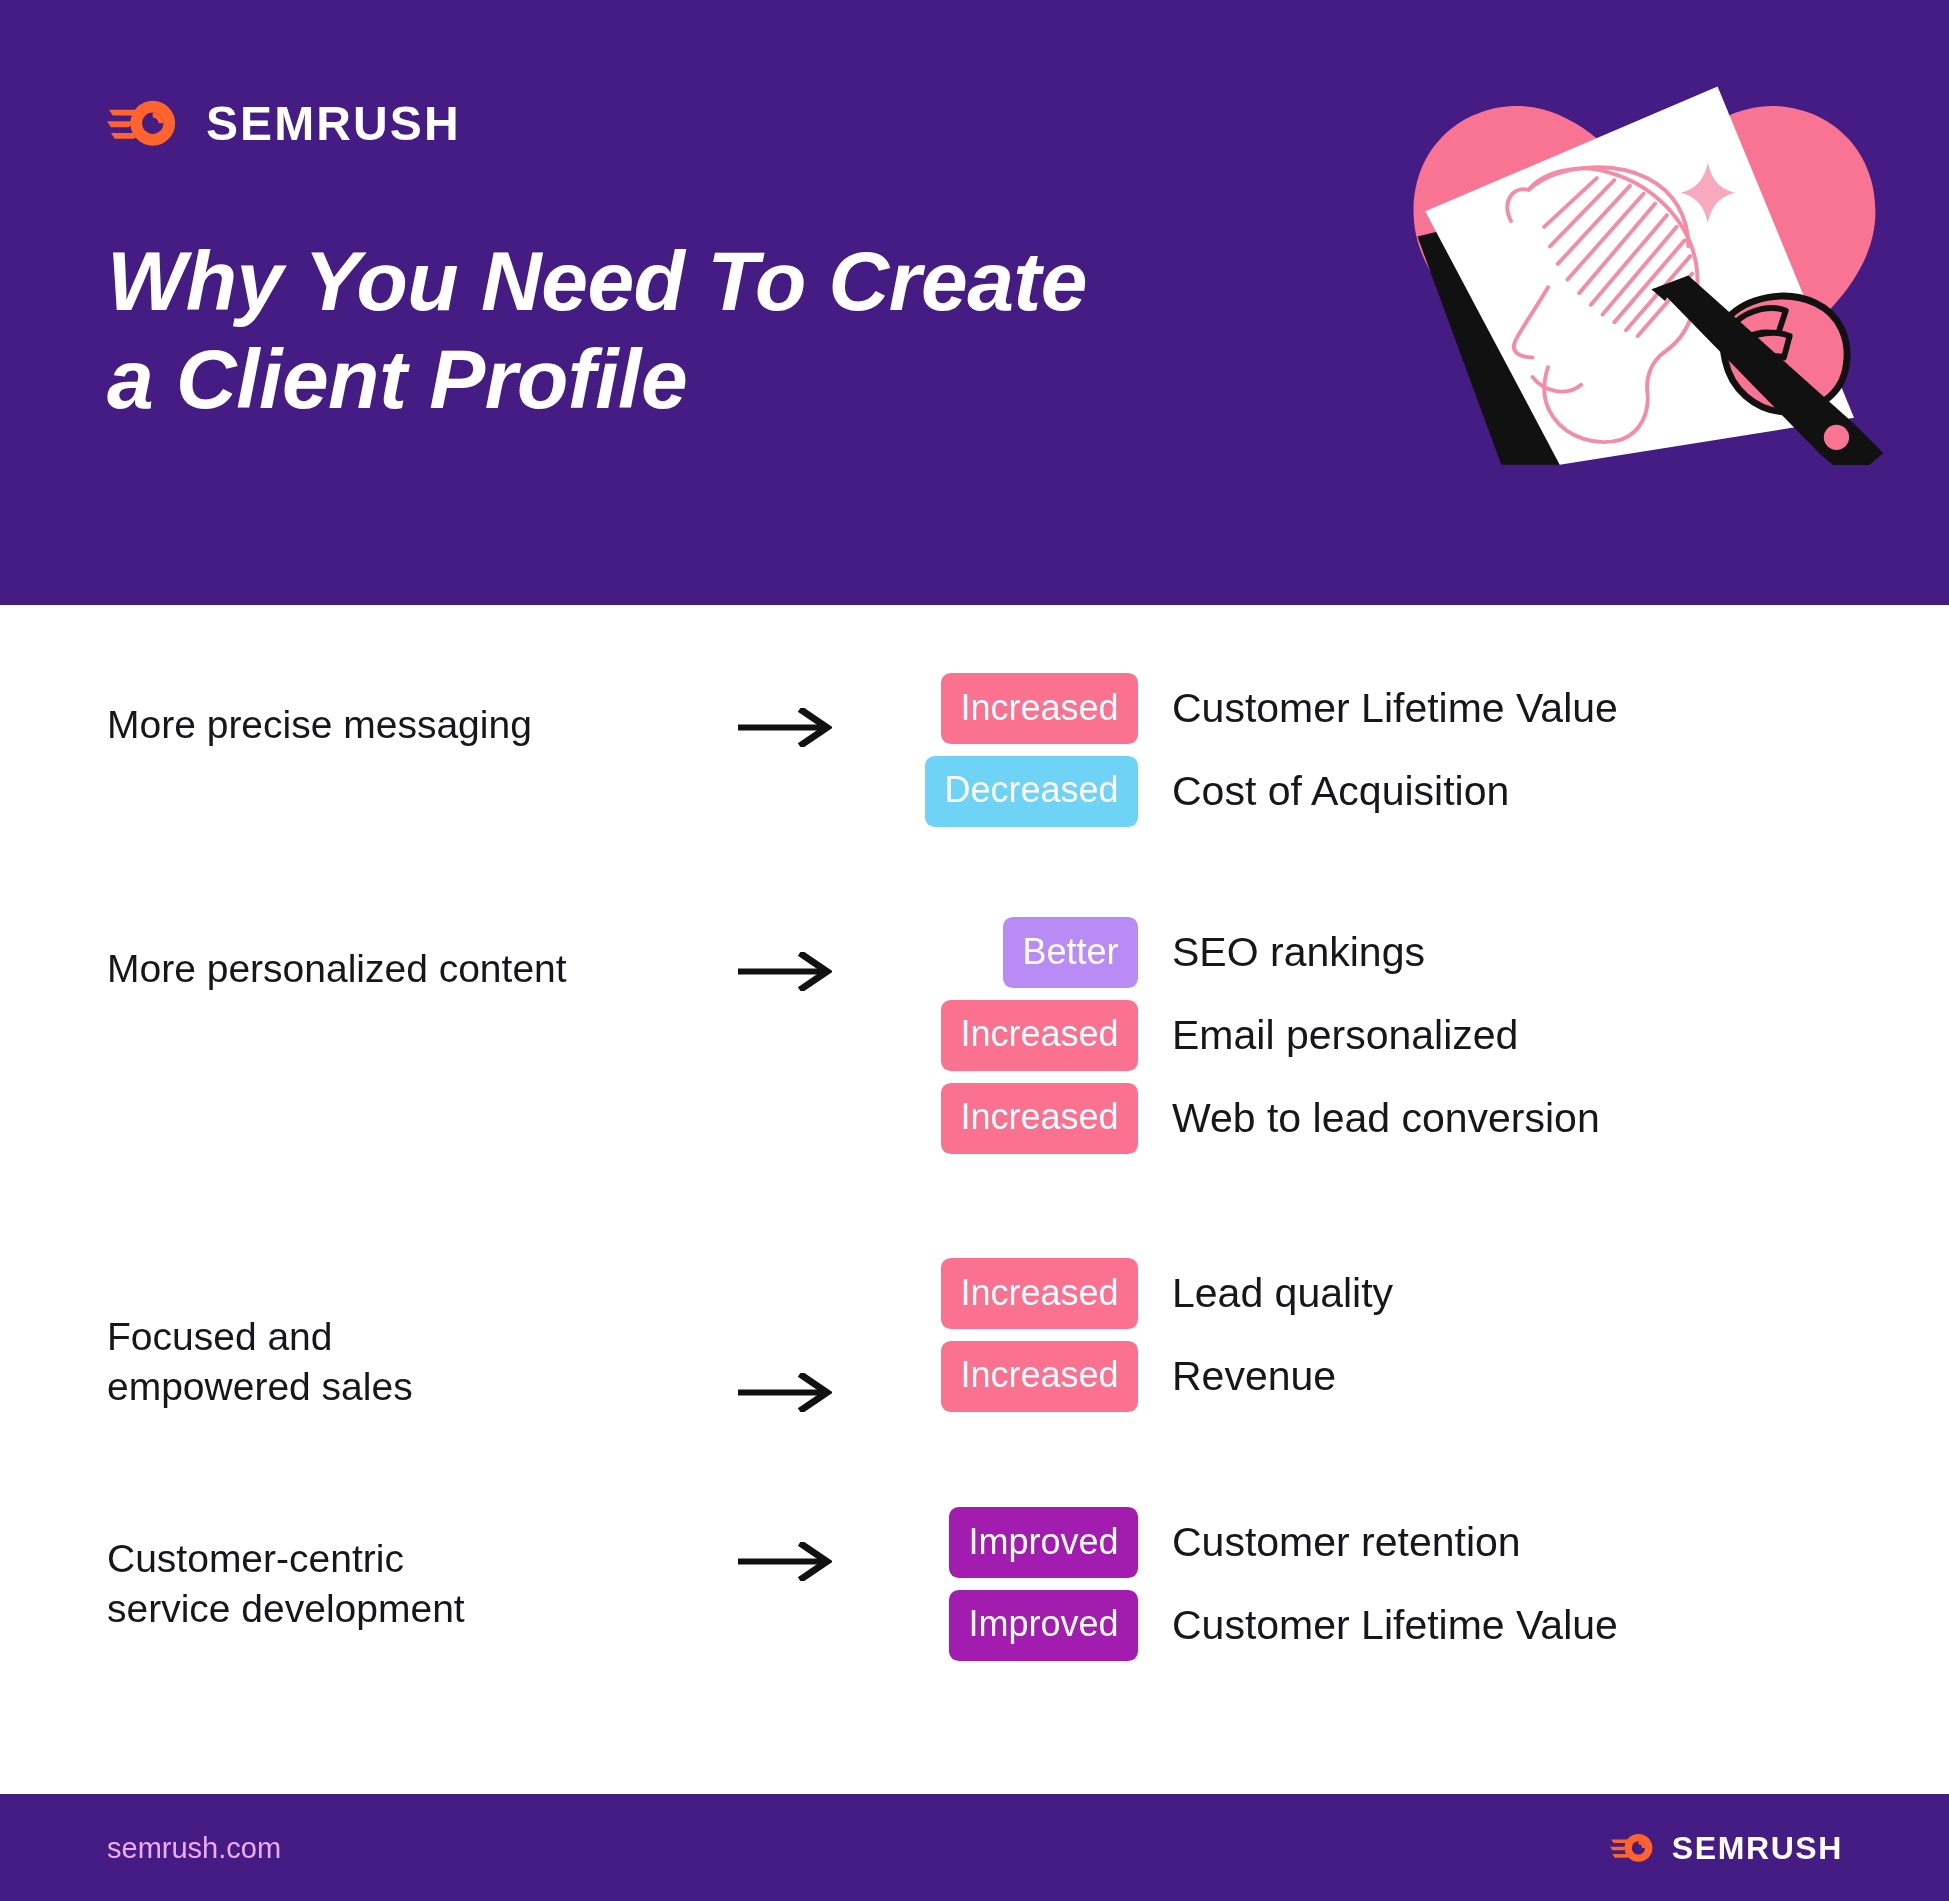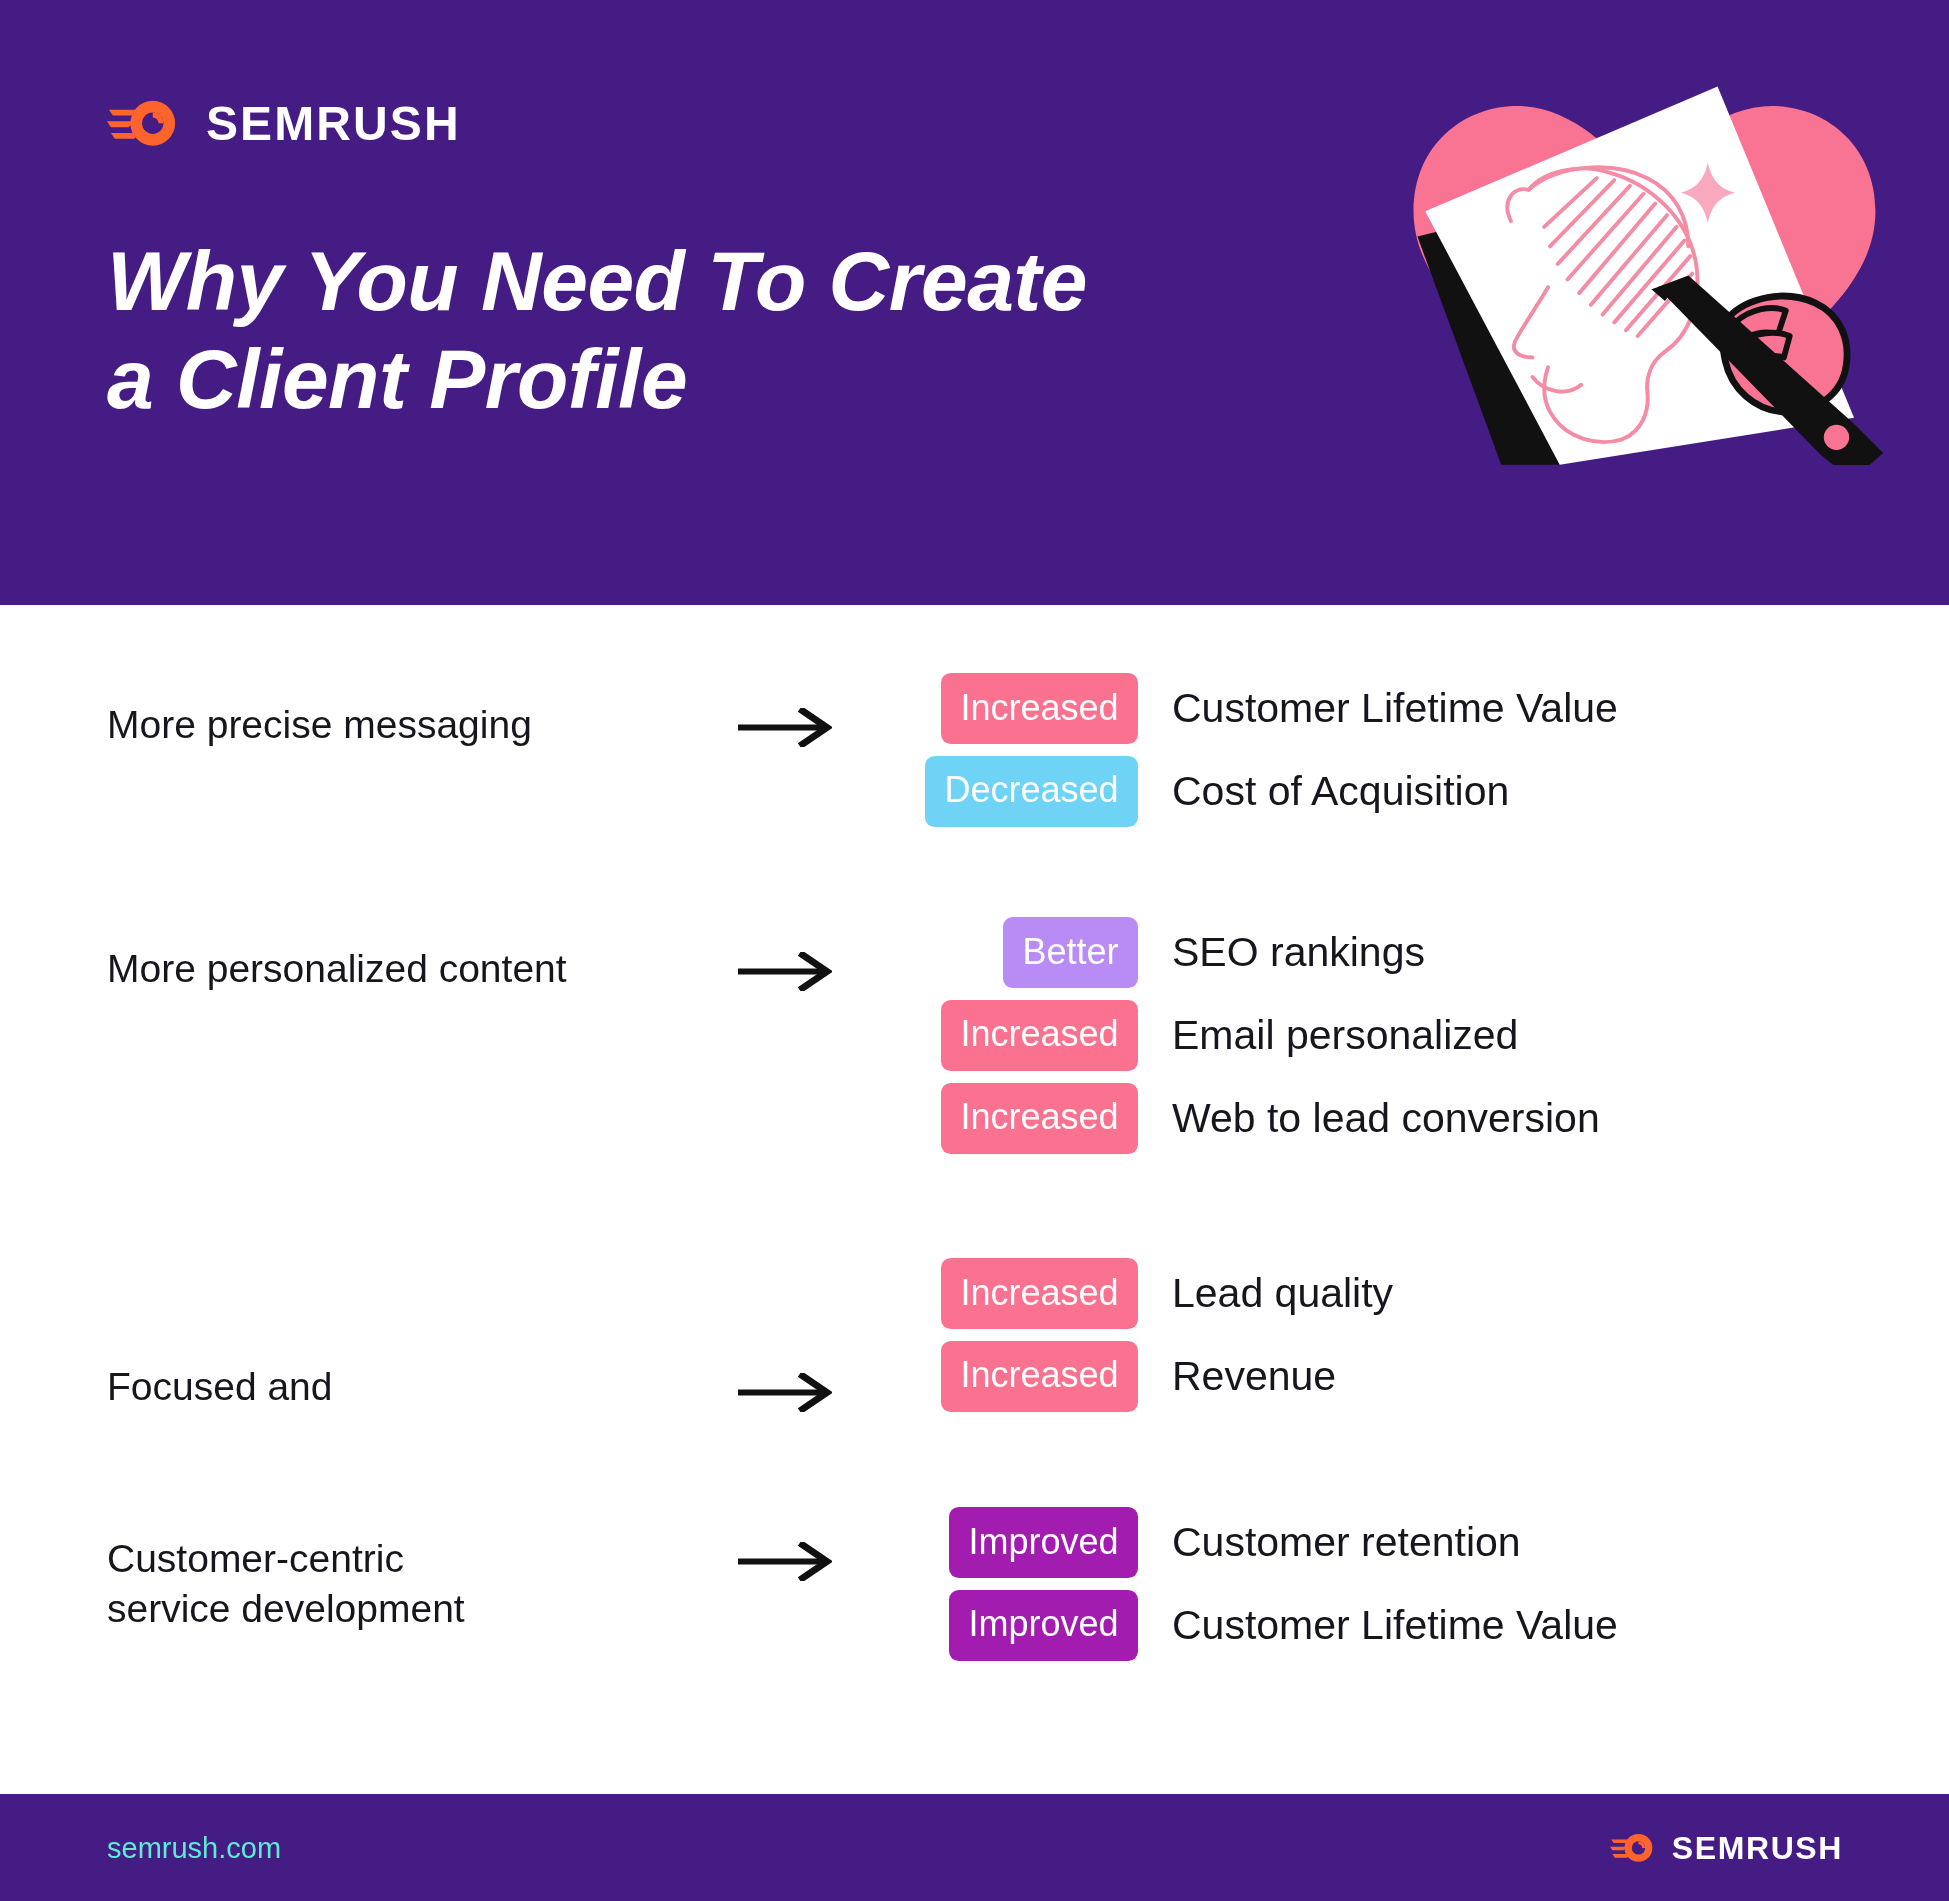--- a/index.html
+++ b/index.html
@@ -142,21 +142,21 @@
     top: 1794px;
     width: 1950px;
     height: 107px;
     background: #451C84;
   }
   .footer-url {
     position: absolute;
     left: 107px;
     top: 50%;
     transform: translateY(-50%);
-    color: #5eead4;
+    color: #f0abfc;
     font-size: 29px;
     line-height: 1;
   }
   .footer-logo {
     position: absolute;
     right: 107px;
     top: 50%;
     transform: translateY(-50%);
     display: flex;
     align-items: center;
@@ -323,20 +323,21 @@
             <span class="badge pink">Increased</span>
           </span>
           <span class="effect-label">Web to lead conversion</span>
         </div>
       </div>
     </div>
 
     <div class="group" style="left:107px; top:653px; width:1716px;align-items:flex-end;">
       <div class="cause-col">
         <span class="c-line">Focused and</span>
+        <span class="c-line">empowered sales</span>
       </div>
       <div class="arrow-col">
         <svg class="arrow-svg" viewBox="0 0 96 40" xmlns="http://www.w3.org/2000/svg" aria-hidden="true">
           <path d="M2 20 H86" stroke="#111111" stroke-width="6" stroke-linecap="square" fill="none"></path>
           <path d="M66 3 L91 20 L66 37" stroke="#111111" stroke-width="7" fill="none" stroke-linecap="square" stroke-linejoin="miter"></path>
         </svg>
       </div>
       <div class="effects-col">
         <div class="effect-row">
           <span class="badge-slot">

